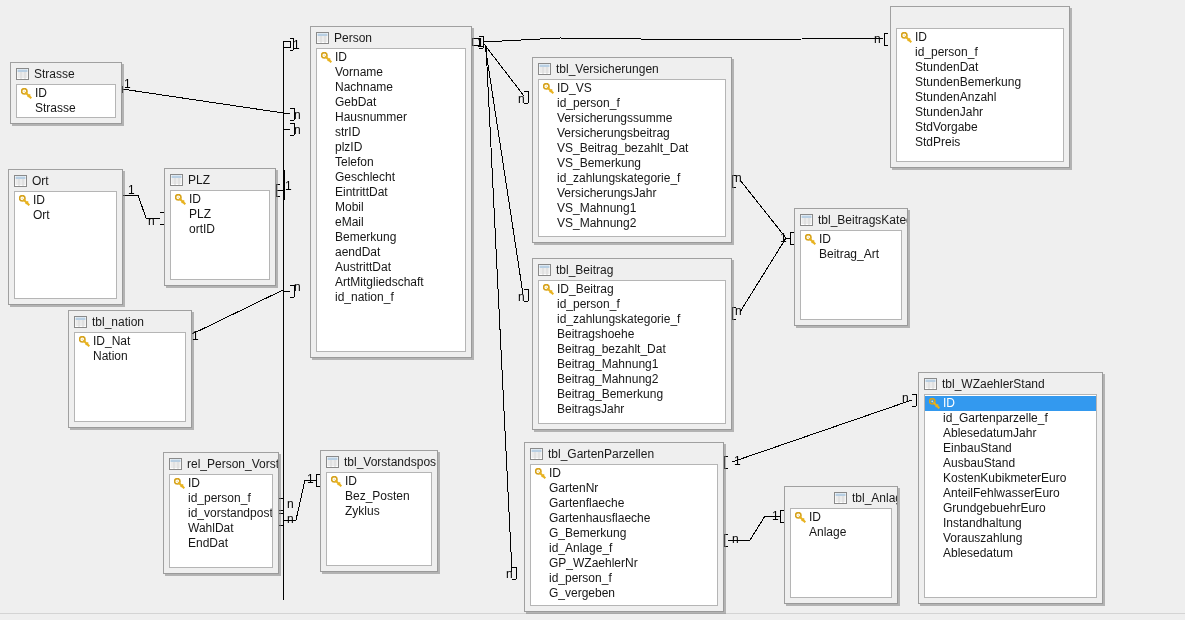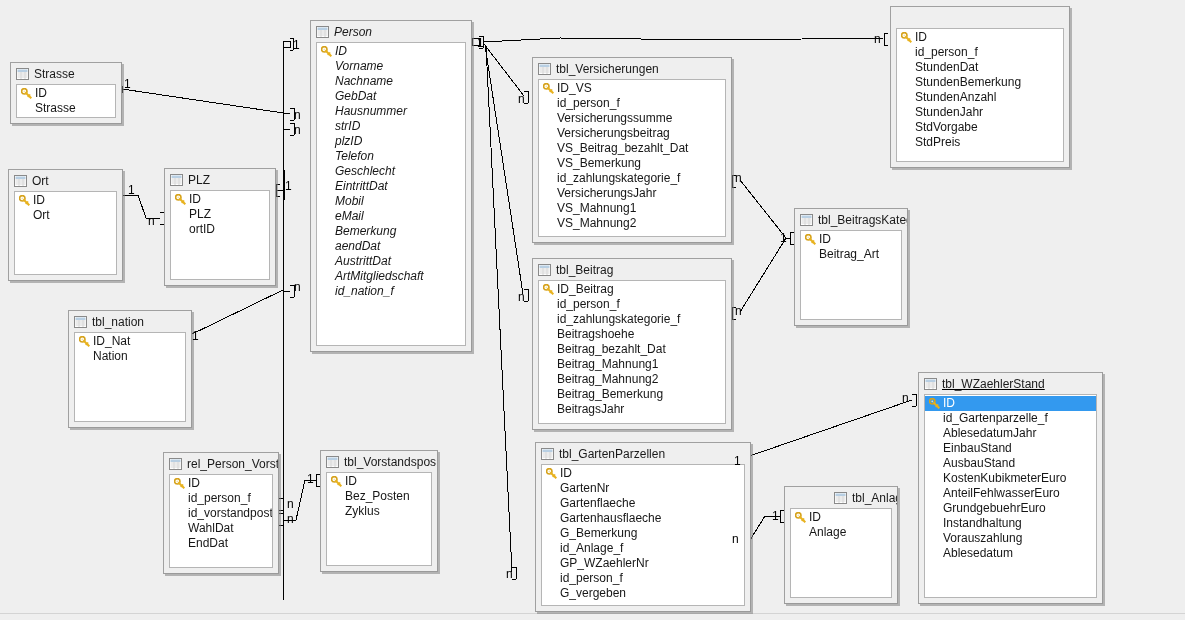--- a/index.html
+++ b/index.html
@@ -204,21 +204,21 @@
             </svg>
           </span>
           <span class="fname">ID</span>
         </div>
         <div class="field">
           <span class="keyslot"></span>
           <span class="fname">Strasse</span>
         </div>
       </div>
     </div>
-    <div class="tbl" style="left: 8px; top: 169px; width: 115px; height: 112px;">
+    <div class="tbl" style="left: 8px; top: 169px; width: 115px; height: 136px;">
       <div class="tbl-header">
         <span>
           <svg class="tblicon" viewBox="0 0 13 12" xmlns="http://www.w3.org/2000/svg">
             <rect x="0.5" y="0.5" width="12" height="11" fill="#ffffff" stroke="#8a8a8a"></rect>
             <rect x="1.5" y="1.5" width="10" height="2.5" fill="#b8cfe3"></rect>
             <rect x="1.5" y="4.5" width="10" height="1" fill="#d8d8d8"></rect>
             <rect x="1.5" y="6.5" width="10" height="1" fill="#d8d8d8"></rect>
             <rect x="1.5" y="8.5" width="10" height="1" fill="#d8d8d8"></rect>
             <rect x="4.5" y="4" width="1" height="7" fill="#d8d8d8"></rect>
             <rect x="8.5" y="4" width="1" height="7" fill="#d8d8d8"></rect>
@@ -274,21 +274,21 @@
         <div class="field">
           <span class="keyslot"></span>
           <span class="fname">PLZ</span>
         </div>
         <div class="field">
           <span class="keyslot"></span>
           <span class="fname">ortID</span>
         </div>
       </div>
     </div>
-    <div class="tbl" style="left: 310px; top: 20px; width: 162px; height: 332px; font-style: italic;">
+    <div class="tbl" style="left: 310px; top: 26px; width: 162px; height: 332px;">
       <div class="tbl-header">
         <span>
           <svg class="tblicon" viewBox="0 0 13 12" xmlns="http://www.w3.org/2000/svg">
             <rect x="0.5" y="0.5" width="12" height="11" fill="#ffffff" stroke="#8a8a8a"></rect>
             <rect x="1.5" y="1.5" width="10" height="2.5" fill="#b8cfe3"></rect>
             <rect x="1.5" y="4.5" width="10" height="1" fill="#d8d8d8"></rect>
             <rect x="1.5" y="6.5" width="10" height="1" fill="#d8d8d8"></rect>
             <rect x="1.5" y="8.5" width="10" height="1" fill="#d8d8d8"></rect>
             <rect x="4.5" y="4" width="1" height="7" fill="#d8d8d8"></rect>
             <rect x="8.5" y="4" width="1" height="7" fill="#d8d8d8"></rect>
@@ -608,21 +608,21 @@
         <div class="field">
           <span class="keyslot"></span>
           <span class="fname">Beitrag_Bemerkung</span>
         </div>
         <div class="field">
           <span class="keyslot"></span>
           <span class="fname">BeitragsJahr</span>
         </div>
       </div>
     </div>
-    <div class="tbl" style="left: 524px; top: 442px; width: 216px; height: 170px; margin-left: 11px;">
+    <div class="tbl" style="left: 524px; top: 442px; width: 200px; height: 170px;">
       <div class="tbl-header">
         <span>
           <svg class="tblicon" viewBox="0 0 13 12" xmlns="http://www.w3.org/2000/svg">
             <rect x="0.5" y="0.5" width="12" height="11" fill="#ffffff" stroke="#8a8a8a"></rect>
             <rect x="1.5" y="1.5" width="10" height="2.5" fill="#b8cfe3"></rect>
             <rect x="1.5" y="4.5" width="10" height="1" fill="#d8d8d8"></rect>
             <rect x="1.5" y="6.5" width="10" height="1" fill="#d8d8d8"></rect>
             <rect x="1.5" y="8.5" width="10" height="1" fill="#d8d8d8"></rect>
             <rect x="4.5" y="4" width="1" height="7" fill="#d8d8d8"></rect>
             <rect x="8.5" y="4" width="1" height="7" fill="#d8d8d8"></rect>
@@ -778,21 +778,21 @@
         <div class="field">
           <span class="keyslot"></span>
           <span class="fname">StdVorgabe</span>
         </div>
         <div class="field">
           <span class="keyslot"></span>
           <span class="fname">StdPreis</span>
         </div>
       </div>
     </div>
-    <div class="tbl" style="left: 918px; top: 372px; width: 185px; height: 232px; text-decoration: underline;">
+    <div class="tbl" style="left: 918px; top: 372px; width: 185px; height: 232px;">
       <div class="tbl-header">
         <span>
           <svg class="tblicon" viewBox="0 0 13 12" xmlns="http://www.w3.org/2000/svg">
             <rect x="0.5" y="0.5" width="12" height="11" fill="#ffffff" stroke="#8a8a8a"></rect>
             <rect x="1.5" y="1.5" width="10" height="2.5" fill="#b8cfe3"></rect>
             <rect x="1.5" y="4.5" width="10" height="1" fill="#d8d8d8"></rect>
             <rect x="1.5" y="6.5" width="10" height="1" fill="#d8d8d8"></rect>
             <rect x="1.5" y="8.5" width="10" height="1" fill="#d8d8d8"></rect>
             <rect x="4.5" y="4" width="1" height="7" fill="#d8d8d8"></rect>
             <rect x="8.5" y="4" width="1" height="7" fill="#d8d8d8"></rect>

